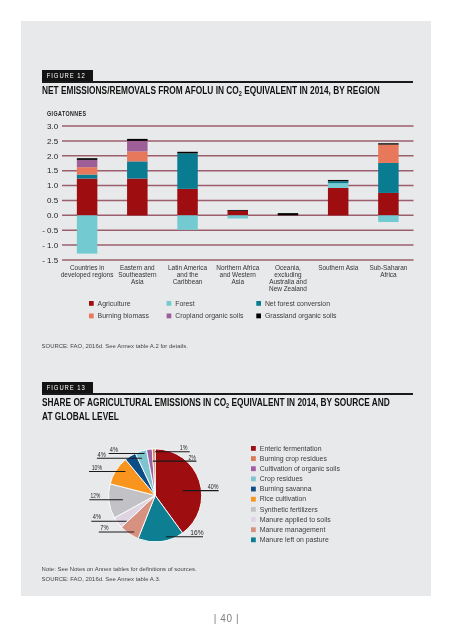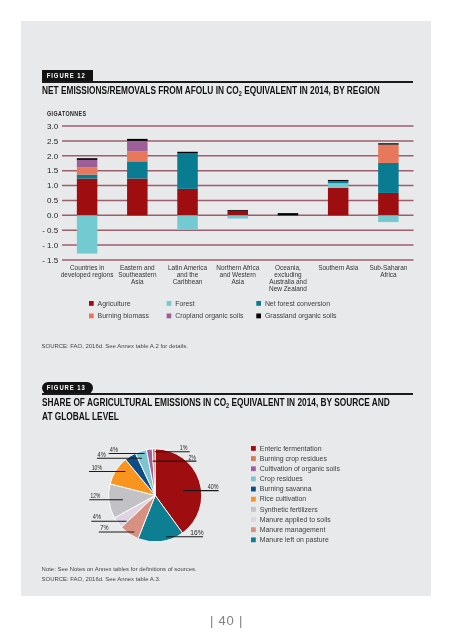--- a/index.html
+++ b/index.html
@@ -1,31 +1,31 @@
 <!DOCTYPE html>
 <html><head>
 <meta charset="utf-8">
 <style>
   html,body{margin:0;padding:0;background:#ffffff;width:453px;height:640px;overflow:hidden;}
   body{font-family:"Liberation Sans",sans-serif;-webkit-font-smoothing:antialiased;}
   svg text{-webkit-font-smoothing:antialiased;}
   #page{position:absolute;opacity:0.999;left:20.6px;top:21px;width:410.3px;height:574.5px;background:#e8e9ea;}
-  .figtag{position:absolute;background:#131313;color:#fff;font-weight:bold;
+  .figtag{position:absolute;background:#131313;color:#fff;font-weight:normal;
           font-size:7.6px;line-height:12.4px;height:12.4px;box-sizing:border-box;white-space:nowrap;}
   .figtag span{display:inline-block;transform:scaleX(.78);transform-origin:left center;
                letter-spacing:.16em;padding-left:6px;}
   .figrule{position:absolute;height:1.6px;background:#1b1b1b;}
   .figtitle{position:absolute;font-weight:bold;font-size:11.6px;line-height:11.75px;color:#111;
             white-space:nowrap;}
   .figtitle .sq{display:block;transform:scaleX(.717);transform-origin:left top;}
   .figtitle sub{font-size:7.8px;vertical-align:baseline;position:relative;top:1.7px;}
   .axisunit{position:absolute;font-weight:bold;font-size:7.5px;color:#1f1f1f;white-space:nowrap;text-align:center;}
   .axisunit span{display:inline-block;transform:scaleX(.71);transform-origin:left center;letter-spacing:.08em;}
   .srcnote{position:absolute;font-size:5.95px;color:#454545;white-space:nowrap;}
-  .pagenum{position:absolute;width:453px;text-align:center;font-size:13px;color:#808080;letter-spacing:.06em;}
+  .pagenum{position:absolute;width:453px;text-align:center;font-size:10px;color:#808080;letter-spacing:.06em;}
   svg{display:block;position:absolute;overflow:visible;}
   .lg-label{font-size:6.9px;fill:#3c3c3c;font-family:"Liberation Sans",sans-serif;}
   .tick{font-size:8px;fill:#222;font-family:"Liberation Sans",sans-serif;}
   .catlabel{font-size:6.45px;fill:#333;font-family:"Liberation Sans",sans-serif;}
   .pielabel{font-size:7.1px;fill:#262626;font-family:"Liberation Sans",sans-serif;}
 </style>
 </head>
 <body>
 
 <div id="page">
@@ -116,21 +116,21 @@
         <text x="8.6" y="17.3" class="lg-label">Burning biomass</text>
         <rect x="77.6" y="12.5" width="4.7" height="4.8" fill="#9e5f99"></rect>
         <text x="86.19999999999999" y="17.3" class="lg-label">Cropland organic soils</text>
         <rect x="167.3" y="12.5" width="4.7" height="4.8" fill="#000000"></rect>
         <text x="175.9" y="17.3" class="lg-label">Grassland organic soils</text>
       </svg>
     <div class="srcnote" style="left:21px;top:322.2px;">SOURCE: FAO, 2016d. See Annex table A.2 for details.</div>
   </div>
 
   <div>
-    <div class="figtag" style="left:21px;top:360.7px;width:51.5px;border-radius:6px;"><span>FIGURE 13</span></div>
+    <div class="figtag" style="left:21px;top:360.7px;width:51.5px;"><span>FIGURE 13</span></div>
     <div class="figrule" style="left:21px;top:372.4px;width:371px;"></div>
     <div class="figtitle" style="left:21px;top:375.2px;">
         <span class="sq">SHARE OF AGRICULTURAL EMISSIONS IN CO<sub>2</sub> EQUIVALENT IN 2014, BY SOURCE AND<br>AT GLOBAL LEVEL</span>
       </div>
     <svg id="piechart" width="411" height="160" style="left:0px;top:0px;">
         <path d="M 134.2 474.4 L 134.2 427.9 A 46.5 46.5 0 0 1 161.5320142316 512.019290238435 Z" fill="#9e0d10" stroke="#ffffff" stroke-width="0.9"></path>
         <path d="M 134.2 474.4 L 161.5320142316 512.019290238435 A 46.5 46.5 0 0 1 117.08220830016248 517.6346065938037 Z" fill="#0e7f92" stroke="#ffffff" stroke-width="0.9"></path>
         <path d="M 134.2 474.4 L 117.08220830016248 517.6346065938037 A 46.5 46.5 0 0 1 100.30295882490435 506.231440425684 Z" fill="#d79181" stroke="#ffffff" stroke-width="0.9"></path>
         <path d="M 134.2 474.4 L 100.30295882490435 506.231440425684 A 46.5 46.5 0 0 1 93.45173937796034 496.8015458457297 Z" fill="#ded4e2" stroke="#ffffff" stroke-width="0.9"></path>
         <path d="M 134.2 474.4 L 93.45173937796034 496.8015458457297 A 46.5 46.5 0 0 1 89.16088300751863 462.83592024683423 Z" fill="#c2c2c6" stroke="#ffffff" stroke-width="0.9"></path>

